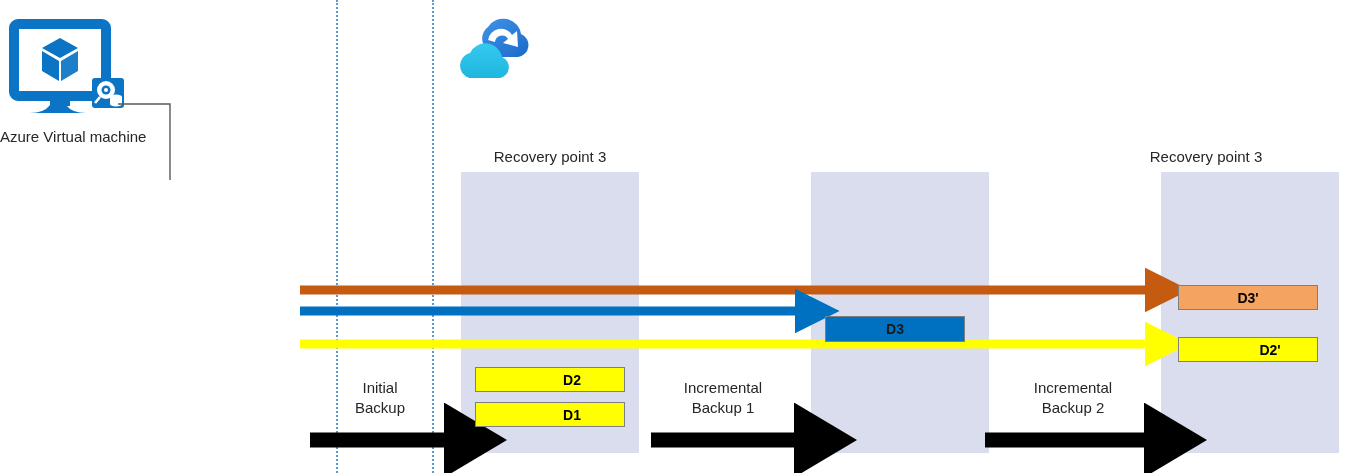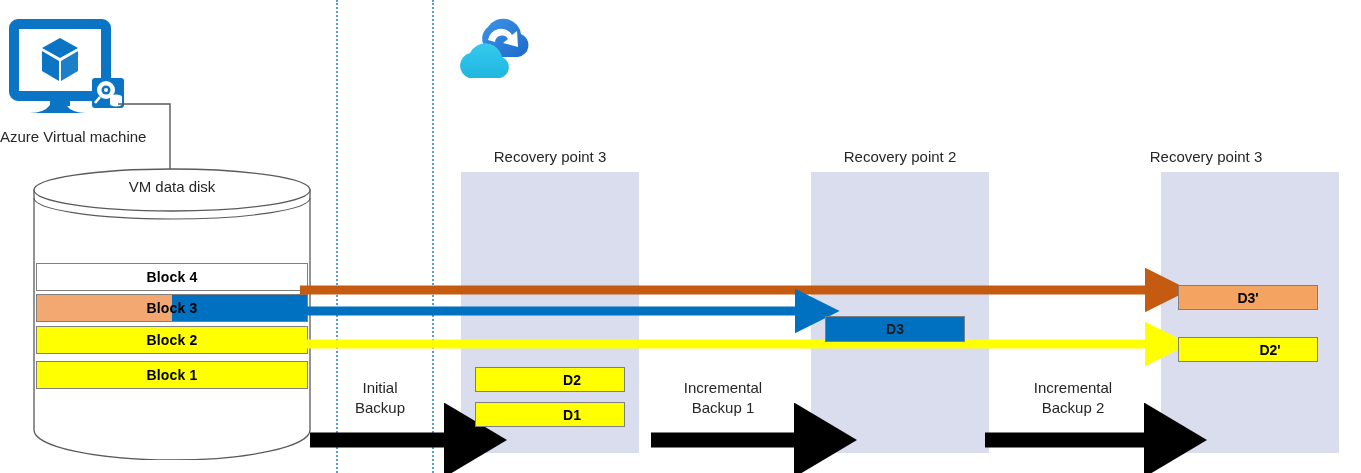--- a/index.html
+++ b/index.html
@@ -176,54 +176,25 @@
       <path d="M36 30 a13 13 0 0 1 24 -5 l5 -4 l1 16 l-15 -4 l5 -4 a7 7 0 0 0 -13 3 z" fill="#ffffff"></path>
 
       <path d="M17 68 a13 13 0 0 1 1 -25 a17 17 0 0 1 32 4 a11 11 0 0 1 -2 21 z" fill="url(#cloudFront)"></path>
     </svg>
   </div>
 
   <svg class="abs" style="left:118px; top:96px; width:70px; height:86px;">
     <path d="M0 8 H52 V84" fill="none" stroke="#595959" stroke-width="1.4"></path>
   </svg>
 
-  <div class="abs" id="cylinder-wrap">
-    <svg width="280" height="292" viewBox="0 0 280 292" style="position:absolute; left:0; top:0;">
-
-      <path d="M2 22 V262 a138 30 0 0 0 276 0 V22 z" fill="#ffffff" stroke="#5a5a5a" stroke-width="1.3"></path>
-
-      <ellipse cx="140" cy="22" rx="138" ry="21" fill="#ffffff" stroke="#5a5a5a" stroke-width="1.3"></ellipse>
-      <path d="M2 30 a138 21 0 0 0 276 0" fill="none" stroke="#5a5a5a" stroke-width="1.1"></path>
-    </svg>
-
-    <span class="label" style="left:0; top:10px; width:280px; text-align:center;">VM data disk</span>
-
-    <div class="disk-block blk-white" style="left:4px; top:95px; width:272px; height:28px;">
-      <span class="blk-text">Block 4</span>
-    </div>
-
-    <div class="disk-block blk-split" style="left:4px; top:126px; width:272px; height:28px;">
-      <div class="half-blue"></div>
-      <span class="blk-text">Block 3</span>
-    </div>
-
-    <div class="disk-block blk-yellow" style="left:4px; top:158px; width:272px; height:28px;">
-      <span class="blk-text">Block 2</span>
-    </div>
-
-    <div class="disk-block blk-yellow" style="left:4px; top:193px; width:272px; height:28px;">
-      <span class="blk-text">Block 1</span>
-    </div>
-  </div>
 
   <div class="rp-panel" style="left:461px; width:178px;"></div>
   <div class="rp-title" style="left:461px; width:178px;">Recovery point 3</div>
 
   <div class="rp-panel" style="left:811px; width:178px;"></div>
-  <div class="rp-title" style="left:811px; width:178px;">Recovery point 2</div>
 
   <div class="rp-panel" style="left:1161px; width:178px;"></div>
   <div class="rp-title" style="left:1117px; width:178px;">Recovery point 3</div>
 
   <svg id="arrow-layer">
     <defs>
       <marker id="head-orange" markerWidth="5" markerHeight="5" refX="0.6" refY="2.5" orient="auto">
         <path d="M0,0 L5,2.5 L0,5 z" fill="#C55A11"></path>
       </marker>
       <marker id="head-blue" markerWidth="5" markerHeight="5" refX="0.6" refY="2.5" orient="auto">

